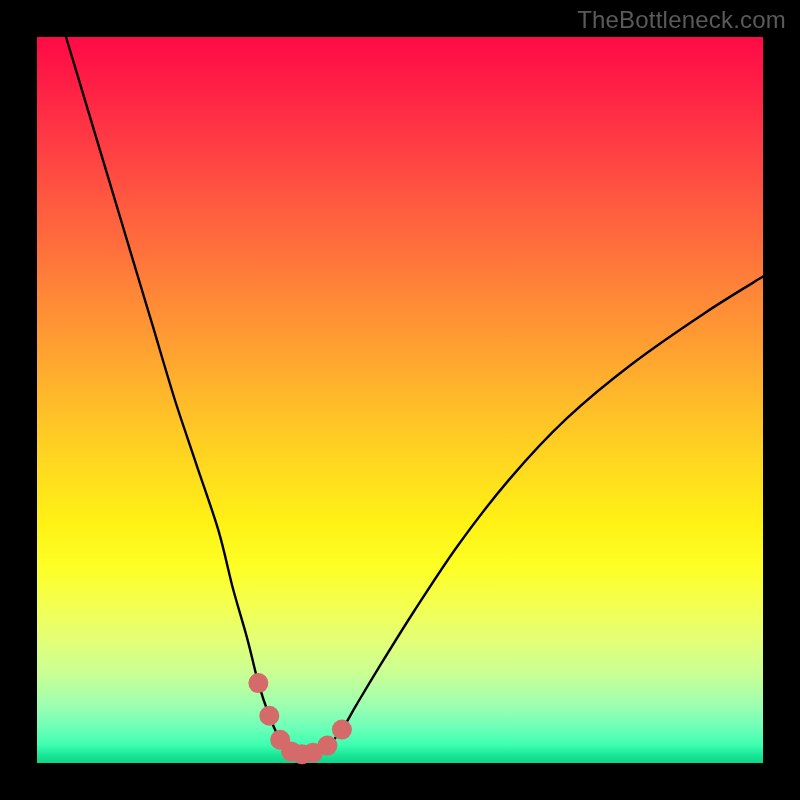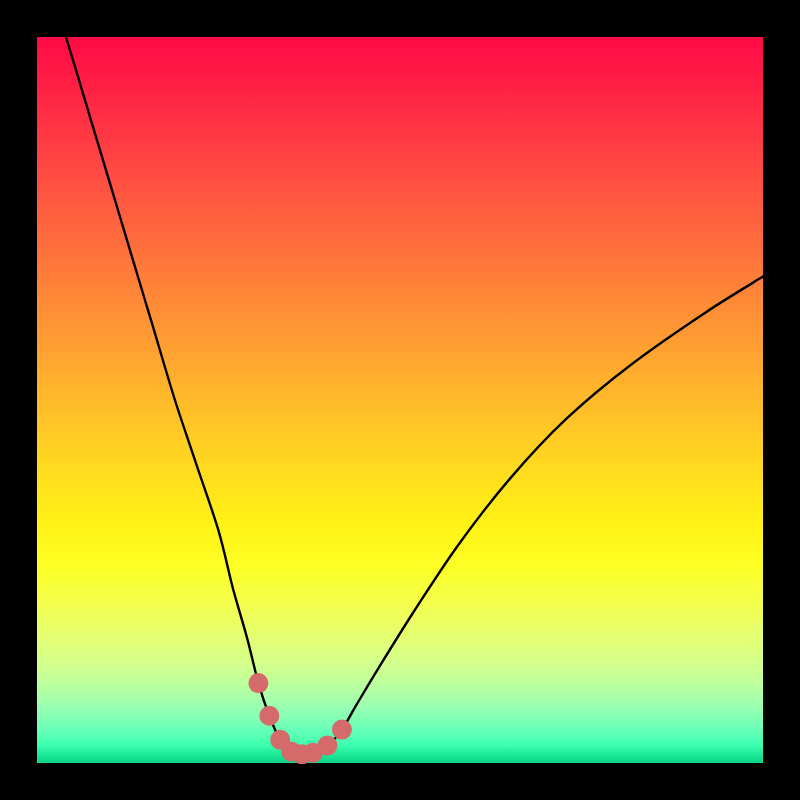--- a/index.html
+++ b/index.html
@@ -79,13 +79,14 @@
         <circle cx="232.3" cy="678.8" r="10" fill="#d46a6a"></circle>
         <circle cx="243.2" cy="702.8" r="10" fill="#d46a6a"></circle>
         <circle cx="254.1" cy="714.4" r="10" fill="#d46a6a"></circle>
         <circle cx="265.0" cy="717.3" r="10" fill="#d46a6a"></circle>
         <circle cx="275.9" cy="715.8" r="10" fill="#d46a6a"></circle>
         <circle cx="290.4" cy="708.6" r="10" fill="#d46a6a"></circle>
         <circle cx="304.9" cy="692.6" r="10" fill="#d46a6a"></circle>
       </g>
   </svg>
 
+  <div class="watermark">TheBottleneck.com</div>
 </div>
 
 </body></html>

